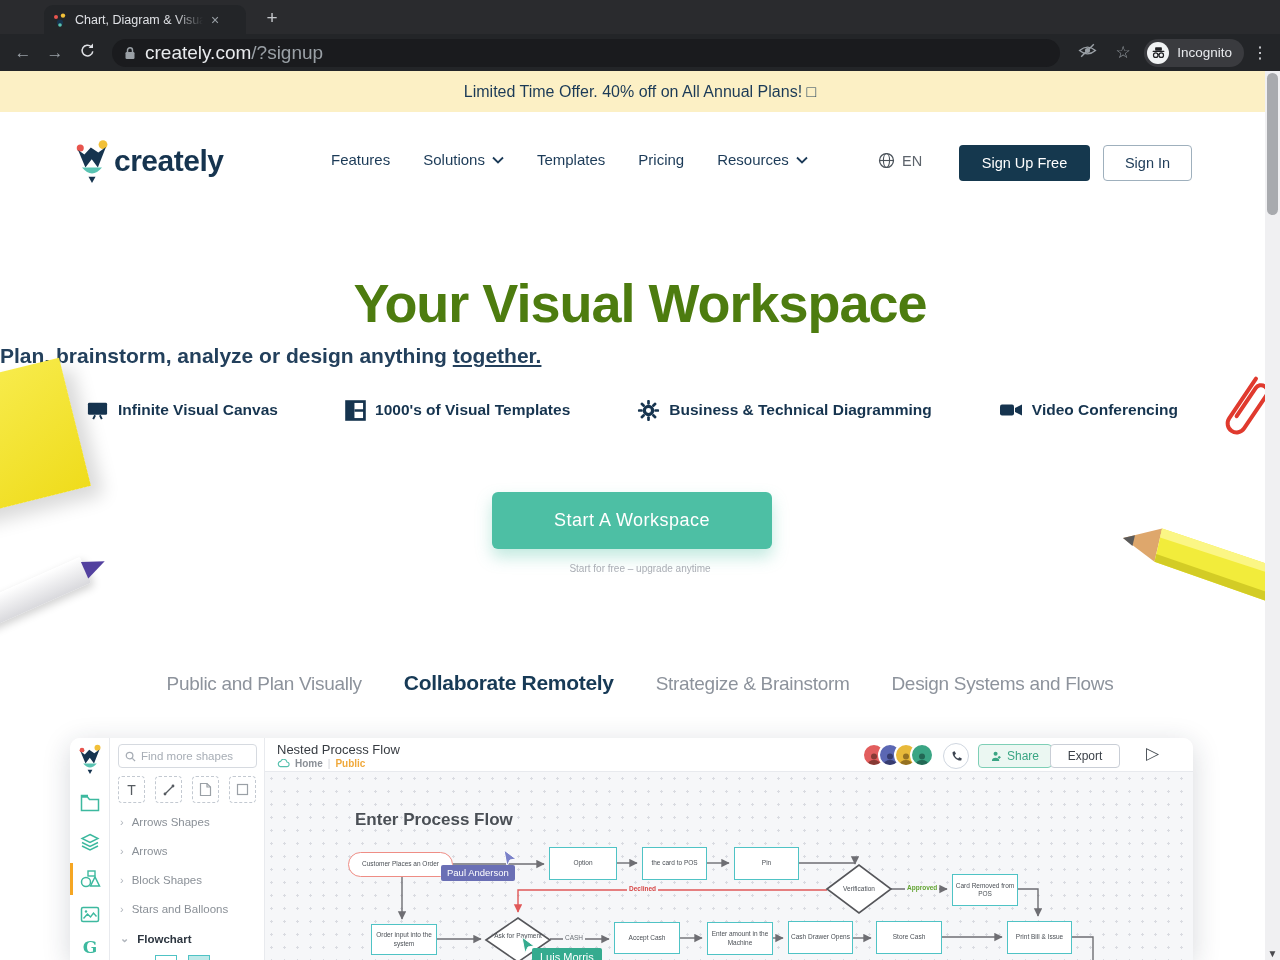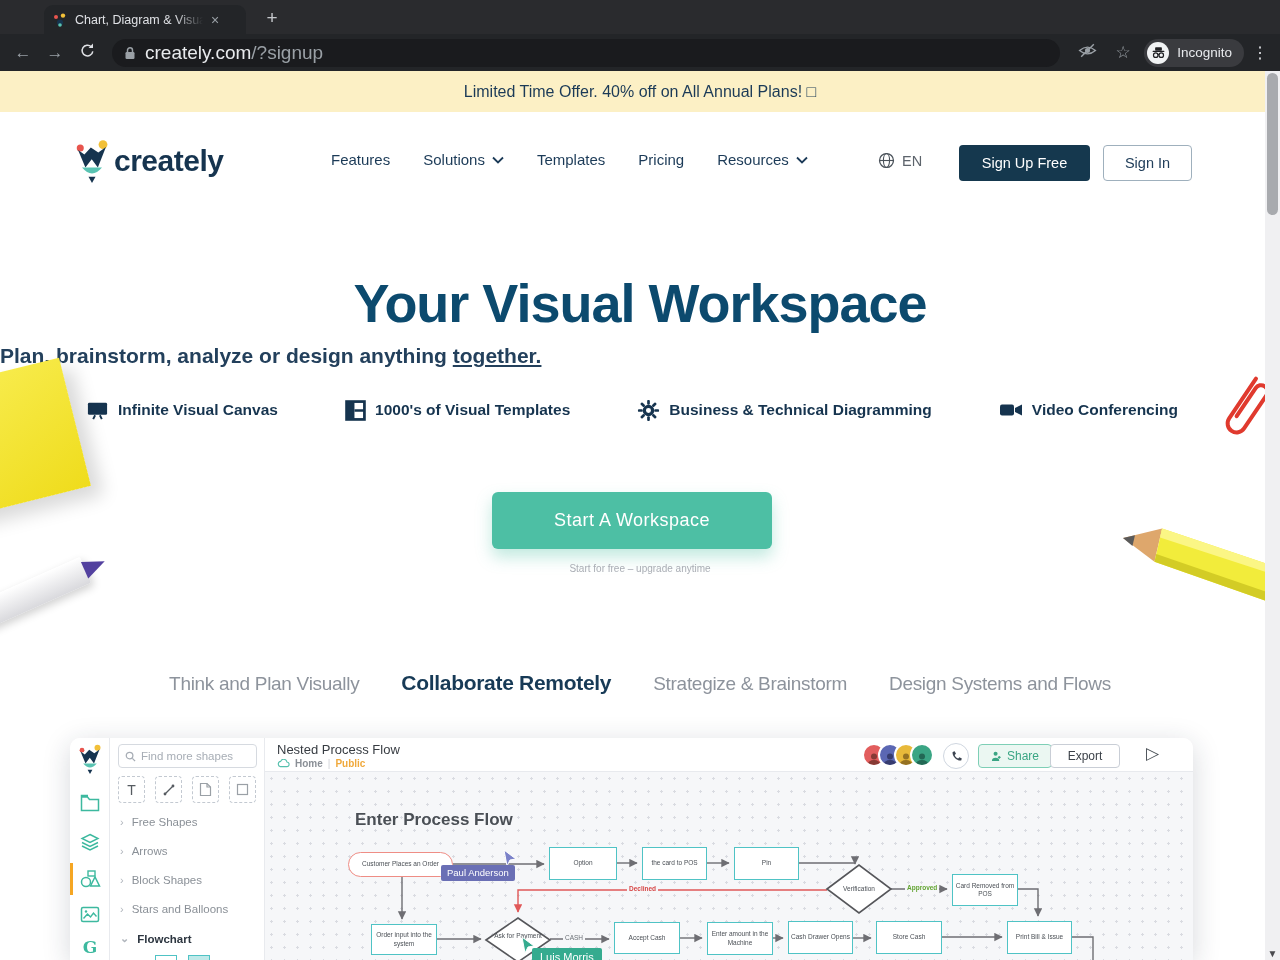--- a/index.html
+++ b/index.html
@@ -41,21 +41,21 @@
   .mainnav { position:absolute; left:331px; top:151px; display:flex; align-items:center; gap:33px; }
   .mainnav .nav-item { color:#1b3a57; font-size:15px; display:flex; align-items:center; gap:7px; cursor:pointer; }
   .lang { position:absolute; left:878px; top:152px; display:flex; align-items:center; gap:7px;
           color:#5d646c; font-size:14.5px; }
   .btn-signup { position:absolute; left:959px; top:145px; width:131px; height:36px; background:#15384e;
           color:#fff; border:none; border-radius:4px; font-size:14.5px; font-family:inherit; }
   .btn-signin { position:absolute; left:1103px; top:145px; width:89px; height:36px; background:#fff;
           color:#23405c; border:1px solid #9fb0bd; border-radius:4px; font-size:14.5px; font-family:inherit; }
 
   
-  .hero-title { position:absolute; top:272px; left:0; right:0; text-align:center; color:#0c4a6e;
+  .hero-title { position:absolute; top:272px; left:0; right:0; text-align:center; color:#4d7c0f;
           font-size:54px; font-weight:bold; letter-spacing:-1px; }
   .hero-sub { position:absolute; top:344px; left:0; right:0; text-align:left; color:#23405c; font-size:21px;font-weight:bold; }
   .features { position:absolute; top:398px; left:86px; width:1092px; display:flex; justify-content:space-between; }
   .feature { display:flex; align-items:center; gap:9px; color:#16344f; font-size:15.5px; font-weight:bold; }
   .cta { position:absolute; left:492px; top:492px; width:280px; height:57px; background:#4dbfa4; border:none;
           border-radius:6px; color:#fff; font-size:18px; letter-spacing:0.5px; font-family:inherit;
           box-shadow:0 8px 16px rgba(77,191,164,0.35); }
   .cta-caption { position:absolute; top:563px; left:0; right:0; text-align:center; color:#a9adb4; font-size:10px; }
 
   
@@ -309,21 +309,21 @@
     <svg width="180" height="80" viewBox="0 0 180 80">
         <polygon points="0,30 36,12 36,46" fill="#dea76c"></polygon>
         <polygon points="0,30 11,24.5 11,35.5" fill="#5a5a5a"></polygon>
         <polygon points="36,12 180,26 180,62 36,46" fill="#f2ec3b"></polygon>
         <polygon points="36,12 180,26 180,34 36,21" fill="#fbf685"></polygon>
         <polygon points="36,38 180,53 180,62 36,46" fill="#d3cc25"></polygon>
       </svg>
   </div>
 
   <div class="section-tabs">
-    <span class="stab">Think and Plan Visually</span>
+    <span class="stab">Public and Plan Visually</span>
     <span class="stab active">Collaborate Remotely</span>
     <span class="stab">Strategize &amp; Brainstorm</span>
     <span class="stab">Design Systems and Flows</span>
   </div>
 
   <div class="appcard">
 
     <div class="rail">
       <div class="rail-logo">
         <svg width="24" height="30" viewBox="0 0 24 30">
@@ -391,21 +391,21 @@
             </svg>
           </div>
         <div class="shape-btn">
           <svg width="13" height="13" viewBox="0 0 13 13">
               <rect x="1.5" y="1.5" width="10" height="10" fill="none" stroke="#9aa0a6" stroke-width="1.2"></rect>
             </svg>
           </div>
       </div>
       <div class="side-row" style="top:78px;">
           <span class="chev">›</span>
-          <span>Free Shapes</span>
+          <span>Arrows Shapes</span>
         </div>
       <div class="side-row" style="top:107px;">
           <span class="chev">›</span>
           <span>Arrows</span>
         </div>
       <div class="side-row" style="top:136px;">
           <span class="chev">›</span>
           <span>Block Shapes</span>
         </div>
       <div class="side-row" style="top:165px;">

